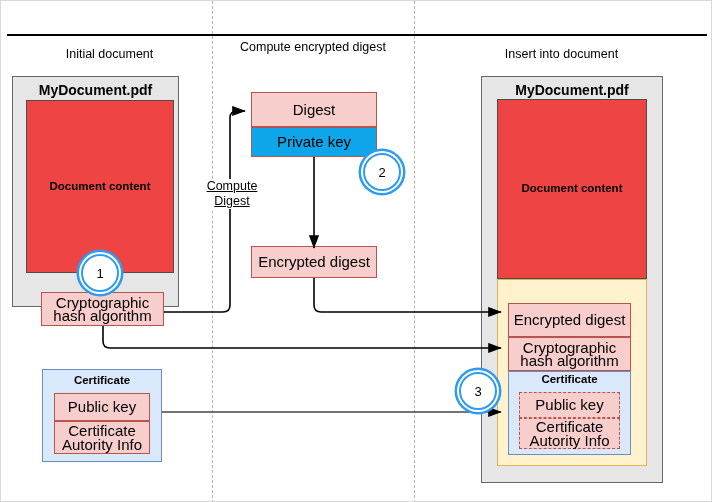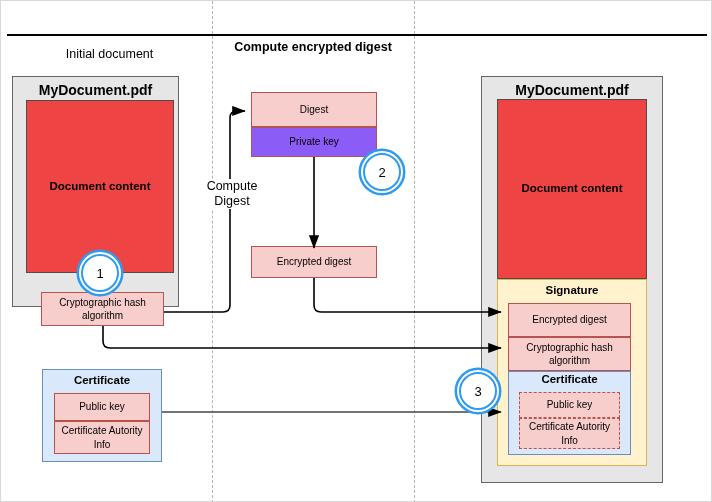--- a/index.html
+++ b/index.html
@@ -45,21 +45,21 @@
   }
 
   
   .box{
     position:absolute;
     box-sizing:border-box;
     display:flex;
     align-items:center;
     justify-content:center;
     text-align:center;
-    font-size:10px;
+    font-size:15px;
     line-height:13.5px;
     color:#000000;
   }
   .gray-doc{
     background:#e6e6e6;
     border:1px solid #666666;
   }
   .doc-content{
     background:#ef4444;
     border:1px solid #4d4d4d;
@@ -75,21 +75,21 @@
   }
   .pink{
     background:#f8cecc;
     border:1px solid #b85450;
   }
   .pink-light{
     background:#f8cecc;
     border:1px solid #b85450;
   }
   .red{
-    background:#8b5cf6;
+    background:#0ea5e9;
     border:1px solid #b85450;
   }
   .blue{
     background:#dae8fc;
     border:1px solid #6c8ebf;
   }
   .yellow{
     background:#fff2cc;
     border:1px solid #d6b656;
   }
@@ -125,33 +125,35 @@
 
   
   .edge-label{
     position:absolute;
     text-align:center;
     font-size:12.5px;
     line-height:15px;
     color:#000000;
     background:#ffffff;
     z-index:20;
+    text-decoration:underline;
   }
 </style>
 </head>
 <body>
 
 <div id="canvas">
 
   <div class="col-divider" style="left:211px;"></div>
   <div class="col-divider" style="left:413px;"></div>
   <div class="header-rule"></div>
 
   <div class="col-title" style="left:6px;width:205px;top:8px;">Initial document</div>
-  <div class="col-title" style="left:227px;width:170px;top:1px;font-weight:bold;">Compute encrypted digest</div>
+  <div class="col-title" style="left:227px;width:170px;top:1px;">Compute encrypted digest</div>
+  <div class="col-title" style="left:413px;width:295px;top:8px;">Insert into document</div>
 
   <div class="edge" style="left:0;top:0;width:712px;height:502px;">
     <svg width="712" height="502" viewBox="0 0 712 502">
       <defs>
         <marker id="arrow" markerWidth="9" markerHeight="9" refX="8" refY="3.2" orient="auto" markerUnits="strokeWidth">
           <path d="M0,0 L8.5,3.2 L0,6.4 z" fill="#000000"></path>
         </marker>
         <marker id="arrowgray" markerWidth="9" markerHeight="9" refX="8" refY="3.2" orient="auto" markerUnits="strokeWidth">
           <path d="M0,0 L8.5,3.2 L0,6.4 z" fill="#000000"></path>
         </marker>
@@ -189,21 +191,20 @@
 
   <div class="edge-label" style="left:195px;top:178px;width:72px;">Compute Digest</div>
 
   <div class="badge" style="left:362px;top:152px;">2</div>
 
   <div class="box gray-doc" style="left:480px;top:75px;width:182px;height:407px;"></div>
   <div class="doc-title" style="left:480px;top:81px;width:182px;">MyDocument.pdf</div>
   <div class="box doc-content" style="left:496px;top:98px;width:150px;height:180px;">Document content</div>
 
   <div class="box yellow" style="left:496px;top:278px;width:150px;height:187px;"></div>
-  <div class="sect-title" style="left:496px;top:283px;width:150px;">Signature</div>
 
   <div class="box pink" style="left:507px;top:302px;width:123px;height:34px;">Encrypted digest</div>
   <div class="box pink" style="left:507px;top:336px;width:123px;height:34px;">Cryptographic hash algorithm</div>
 
   <div class="box blue" style="left:507px;top:370px;width:123px;height:84px;"></div>
   <div class="sect-title" style="left:507px;top:372px;width:123px;">Certificate</div>
   <div class="box pink-dashed" style="left:518px;top:391px;width:101px;height:26px;">Public key</div>
   <div class="box pink-dashed" style="left:518px;top:417px;width:101px;height:31px;">Certificate Autority Info</div>
 
   <div class="badge" style="left:458px;top:371px;">3</div>

